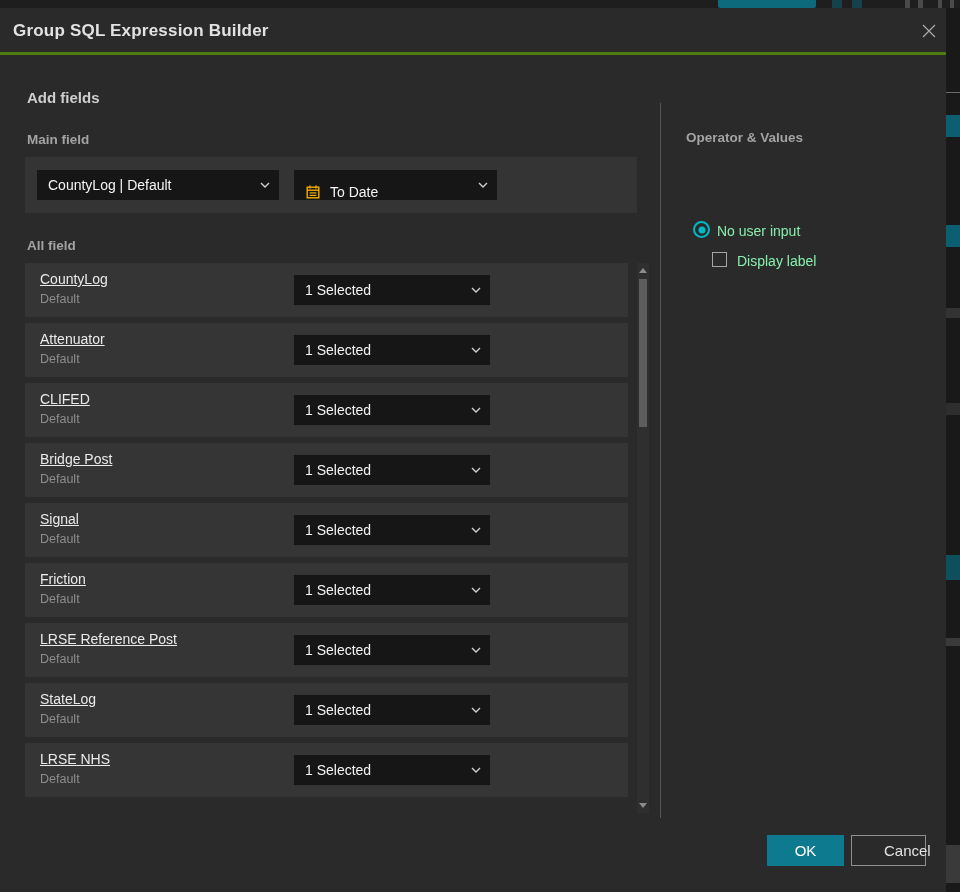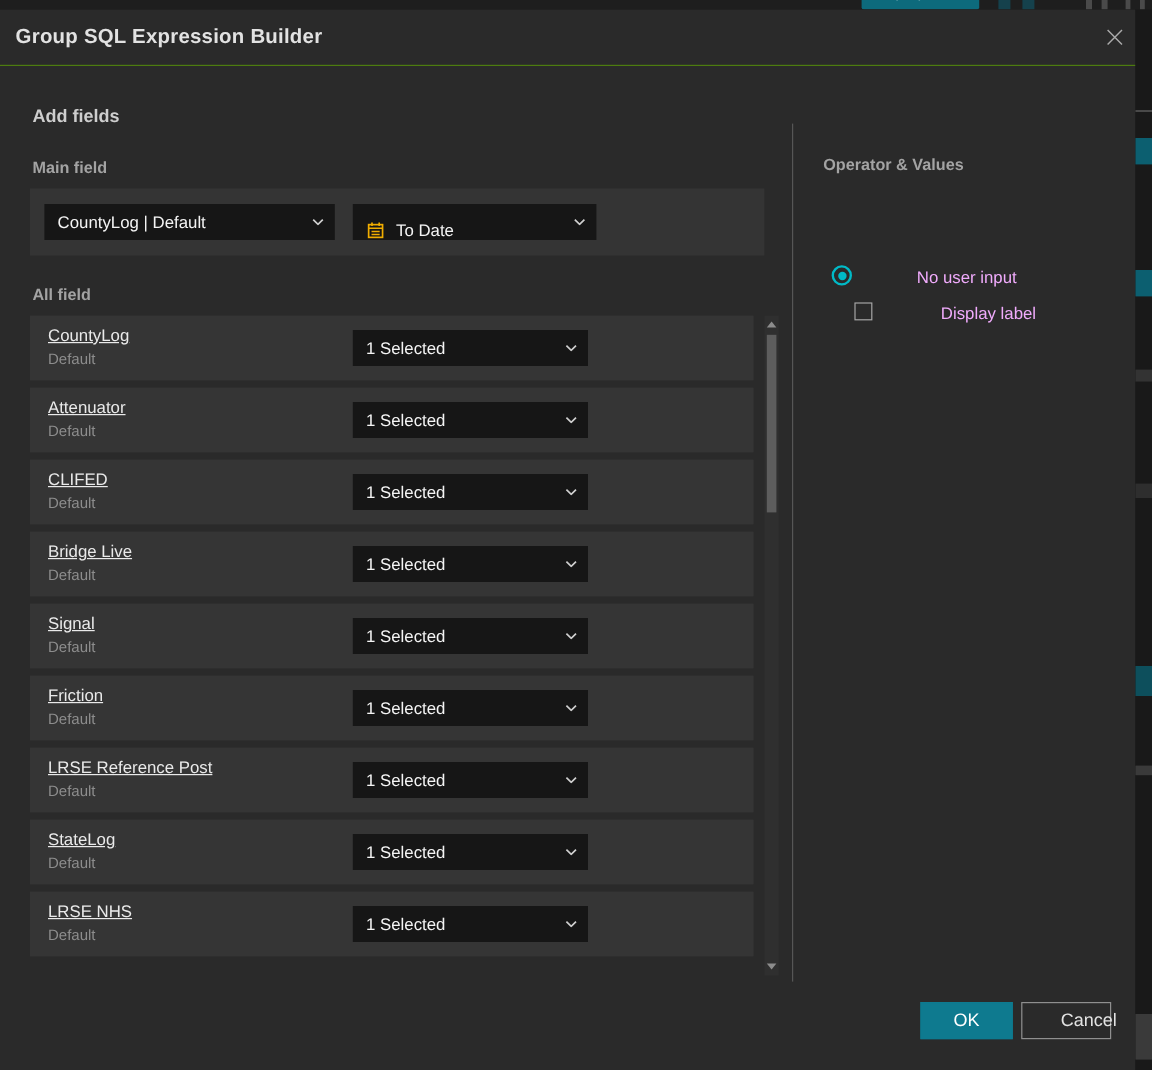--- a/index.html
+++ b/index.html
@@ -11,21 +11,21 @@
   .top-strip { position:absolute; left:0; top:0; width:960px; height:8px; background:#1e1e1e; overflow:hidden; }
   .live-chip { position:absolute; left:718px; top:-16px; width:98px; height:24px; background:#0d6a7c; border-radius:2px;
                display:flex; align-items:center; padding-left:11px; }
   .live-chip span.txt { color:#e8f4f6; font-size:12px; }
   .bg-bar { position:absolute; top:0; height:8px; }
   .right-sliver { position:absolute; left:946px; top:8px; width:14px; height:884px; background:#191919; overflow:hidden; }
   .frag { position:absolute; left:0; width:14px; }
 
   
   .dialog { position:absolute; left:0; top:8px; width:946px; height:884px; background:#2a2a2a; }
-  .title-bar { position:absolute; left:0; top:0; width:946px; height:47px; border-bottom:1px solid #4d7c0f; }
+  .title-bar { position:absolute; left:0; top:0; width:946px; height:47px; border-bottom:3px solid #4d7c0f; }
   .title { position:absolute; left:13px; top:13px; font-size:17px; font-weight:600; color:#e2e2e2; letter-spacing:.2px; }
   .close-btn { position:absolute; right:8px; top:15px; width:18px; height:18px; background:transparent; border:none; cursor:pointer; }
 
   .h-section { position:absolute; font-size:15px; font-weight:700; color:#cecece; }
   .h-sub { position:absolute; font-size:13.5px; font-weight:700; color:#a3a3a3; }
 
   .main-panel { position:absolute; left:25px; top:149px; width:612px; height:56px; background:#343434; }
 
   .select { position:absolute; height:30px; background:#161616; color:#f4f4f4; font-size:14px;
             display:flex; align-items:center; padding:0 26px 0 11px; cursor:pointer; white-space:nowrap; }
@@ -46,21 +46,21 @@
   .sb-up   { top:5px; border-bottom:5px solid #8c8c8c; }
   .sb-down { bottom:5px; border-top:5px solid #8c8c8c; }
 
   .v-divider { position:absolute; left:660px; top:95px; width:1px; height:715px; background:#565656; }
 
   .op-select { left:686px; top:149px; width:240px; height:29px; }
 
   .radio-outer { position:absolute; left:693px; top:213px; width:17px; height:17px; border-radius:50%;
                  border:2.5px solid #00bac7; background:#2a2a2a; cursor:pointer; }
   .radio-dot { position:absolute; left:50%; top:50%; transform:translate(-50%,-50%); width:7px; height:7px; border-radius:50%; background:#00bac7; }
-  .ctl-label { position:absolute; font-size:14px; color:#f0abfc;margin-left:47px; }
+  .ctl-label { position:absolute; font-size:14px; color:#86efac; }
   .checkbox { position:absolute; left:712px; top:244px; width:15px; height:15px; border:1.5px solid #a5a5a5; background:transparent; cursor:pointer; }
 
   .btn-ok { position:absolute; left:767px; top:827px; width:77px; height:31px; background:#0e7a8f; border:1px solid #0e7a8f;
             color:#ffffff; font-size:15px; font-family:"Liberation Sans", sans-serif; cursor:pointer; }
   .btn-cancel { position:absolute; left:851px; top:827px; width:75px; height:31px; background:transparent; border:1px solid #8f8f8f;
                 color:#e3e3e3; font-size:15px; font-family:"Liberation Sans", sans-serif; cursor:pointer;padding-left:32px; }
 </style>
 </head>
 <body>
 
@@ -159,21 +159,21 @@
         <span class="frow-sub">Default</span>
         <div class="select">
           <span>1 Selected</span>
           <svg class="chev" width="10" height="6" viewBox="0 0 10 6">
               <path d="M1 1 L5 5 L9 1" stroke="#cfcfcf" stroke-width="1.4" fill="none"></path>
             </svg>
         </div>
       </div>
 
       <div class="frow">
-        <span class="frow-name">Bridge Live</span>
+        <span class="frow-name">Bridge Post</span>
         <span class="frow-sub">Default</span>
         <div class="select">
           <span>1 Selected</span>
           <svg class="chev" width="10" height="6" viewBox="0 0 10 6">
               <path d="M1 1 L5 5 L9 1" stroke="#cfcfcf" stroke-width="1.4" fill="none"></path>
             </svg>
         </div>
       </div>
 
       <div class="frow">

